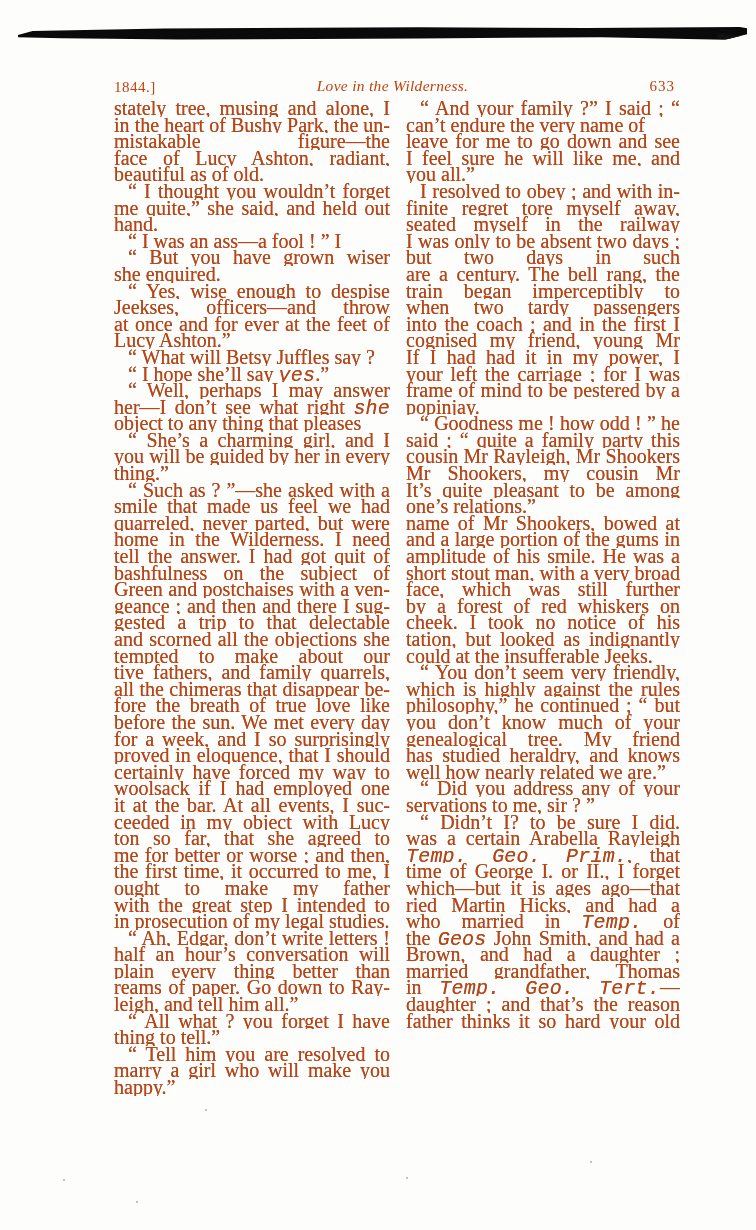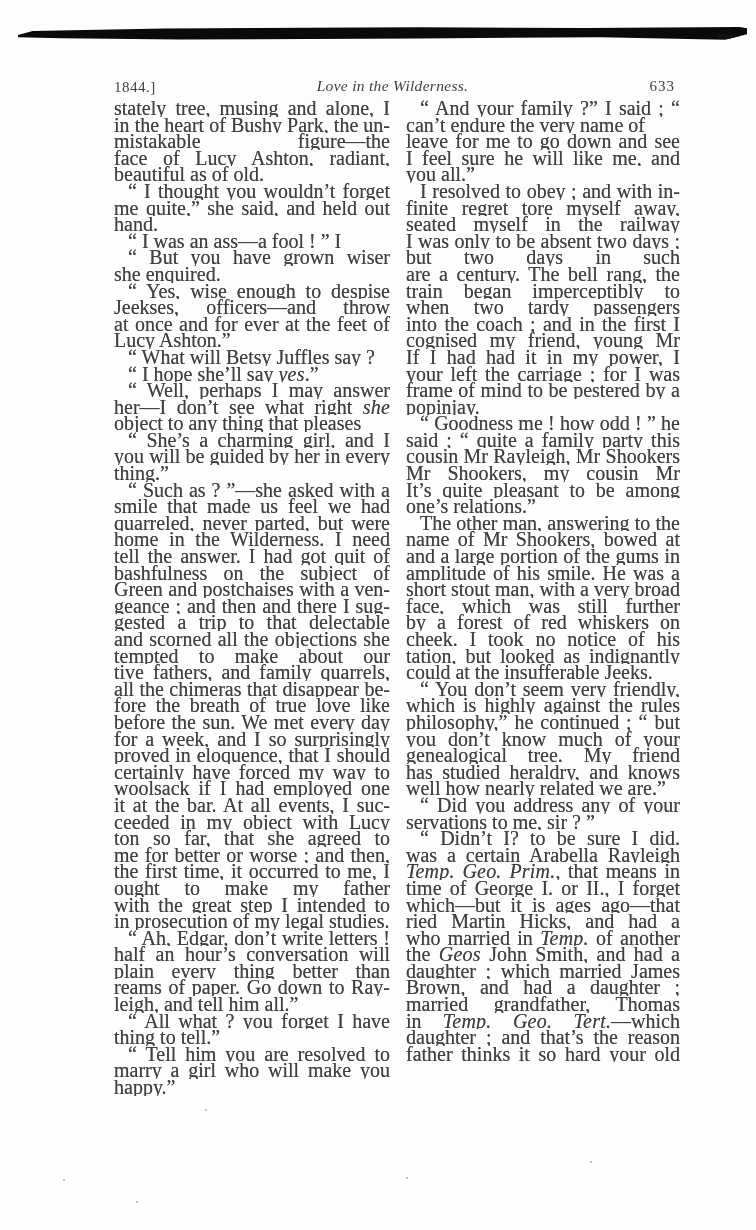--- a/index.html
+++ b/index.html
@@ -1,18 +1,18 @@
 <!DOCTYPE html>
 <html><head>
 <meta charset="utf-8">
 <style>
   html,body{margin:0;padding:0;}
   body{width:756px;height:1230px;background:#ffffff;overflow:hidden;}
   .page{position:relative;width:756px;height:1230px;background:#fdfdfc;
-        font-family:"Liberation Serif", serif;color:#404040;}
+        font-family:"Liberation Serif", serif;color:#c2410c;}
   
   .scan-band{position:absolute;left:18px;top:27px;width:729px;height:13px;background:#0a0a0a;
              clip-path:polygon(0% 62%,2% 30%,20% 12%,55% 2%,78% 8%,99% 0%,100% 10%,100% 55%,97% 98%,80% 78%,55% 88%,22% 96%,6% 86%,0% 78%);}
   .scan-band::after{content:"";position:absolute;left:6px;top:13px;width:390px;height:2px;
              background:rgba(60,60,60,.45);filter:blur(.4px);}
   .scan-band::before{content:"";position:absolute;right:-4px;top:8px;width:34px;height:5px;
              background:#111;transform:rotate(7deg);}
   
   .header{position:absolute;left:114px;top:77px;width:566px;height:20px;font-size:15px;}
   .h-date{position:absolute;left:0;top:2px;letter-spacing:.5px;}
@@ -21,21 +21,21 @@
   .h-num{position:absolute;right:5px;top:1px;letter-spacing:1px;}
   
   .col{position:absolute;top:100px;font-size:20px;}
   .col-left{left:114px;width:276px;}
   .col-right{left:406px;width:274px;}
   .line{height:16.6px;line-height:16.6px;overflow:hidden;
         text-align:justify;text-align-last:justify;
         text-shadow:0 0 .4px rgba(20,20,20,.55);}
   .line.ps{text-indent:14px;}
   .line.pe{text-align:left;text-align-last:left;}
-  .line i{letter-spacing:.2px;}
+  .line i{letter-spacing:.2px;font-family:Liberation Mono, monospace;}
   
   .speck{position:absolute;background:#9a9a9a;width:2px;height:2px;border-radius:50%;opacity:.8;}
 </style>
 </head>
 <body>
 
 <div class="page">
   <div class="scan-band"></div>
 
   <div class="header">
@@ -125,21 +125,20 @@
       <div class="line">If I had had it in my power, I would</div>
       <div class="line">your left the carriage ; for I was in no</div>
       <div class="line">frame of mind to be pestered by a</div>
       <div class="line pe">popinjay.</div>
       <div class="line ps">“ Goodness me ! how odd ! ” he</div>
       <div class="line">said ; “ quite a family party this is. My</div>
       <div class="line">cousin Mr Rayleigh, Mr Shookers—</div>
       <div class="line">Mr Shookers, my cousin Mr Rayleigh.</div>
       <div class="line">It’s quite pleasant to be among</div>
       <div class="line pe">one’s relations.”</div>
-      <div class="line ps">The other man, answering to the</div>
       <div class="line">name of Mr Shookers, bowed at this</div>
       <div class="line">and a large portion of the gums in the</div>
       <div class="line">amplitude of his smile. He was a</div>
       <div class="line">short stout man, with a very broad</div>
       <div class="line">face, which was still further distended</div>
       <div class="line">by a forest of red whiskers on each</div>
       <div class="line">cheek. I took no notice of his salu-</div>
       <div class="line">tation, but looked as indignantly as I</div>
       <div class="line pe">could at the insufferable Jeeks.</div>
       <div class="line ps">“ You don’t seem very friendly,</div>
@@ -152,21 +151,20 @@
       <div class="line ps">“ Did you address any of your ob-</div>
       <div class="line pe">servations to me, sir ? ”</div>
       <div class="line ps">“ Didn’t I? to be sure I did. There</div>
       <div class="line">was a certain Arabella Rayleigh in</div>
       <div class="line"><i>Temp. Geo. Prim.</i>, that means in the</div>
       <div class="line">time of George I. or II., I forget</div>
       <div class="line">which—but it is ages ago—that mar-</div>
       <div class="line">ried Martin Hicks, and had a daughter ;</div>
       <div class="line">who married in <i>Temp.</i> of another of</div>
       <div class="line">the <i>Geos</i> John Smith, and had a</div>
-      <div class="line">daughter ; which married James</div>
       <div class="line">Brown, and had a daughter ; which</div>
       <div class="line">married grandfather, Thomas Jeeks,</div>
       <div class="line">in <i>Temp. Geo. Tert.</i>—which makes us</div>
       <div class="line">daughter ; and that’s the reason why</div>
       <div class="line">father thinks it so hard your old go-</div>
     </div>
 
   <div class="speck" style="left:205px;top:1109px"></div>
   <div class="speck" style="left:63px;top:1179px"></div>
   <div class="speck" style="left:136px;top:1201px"></div>

